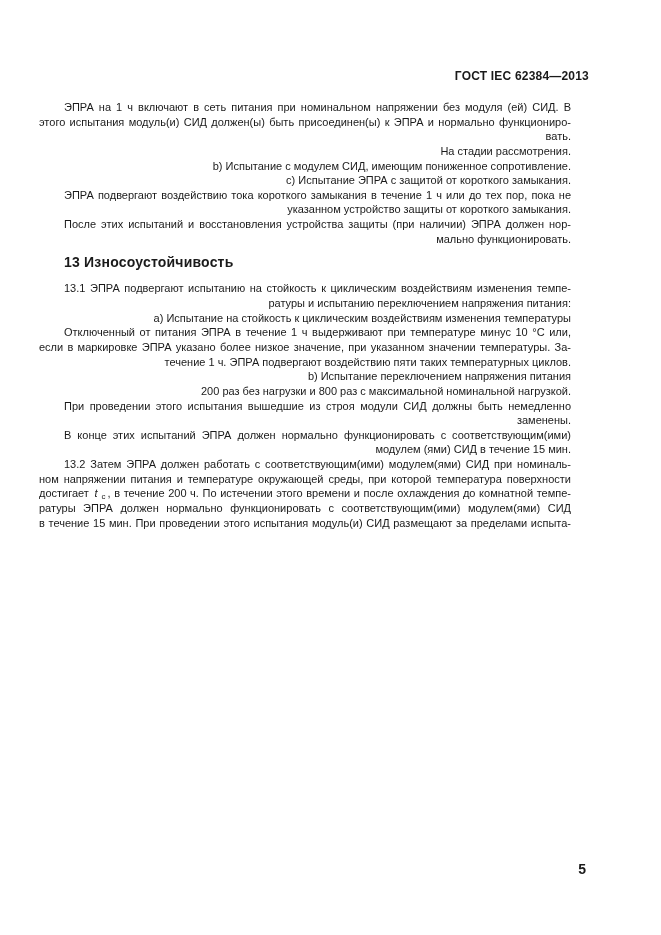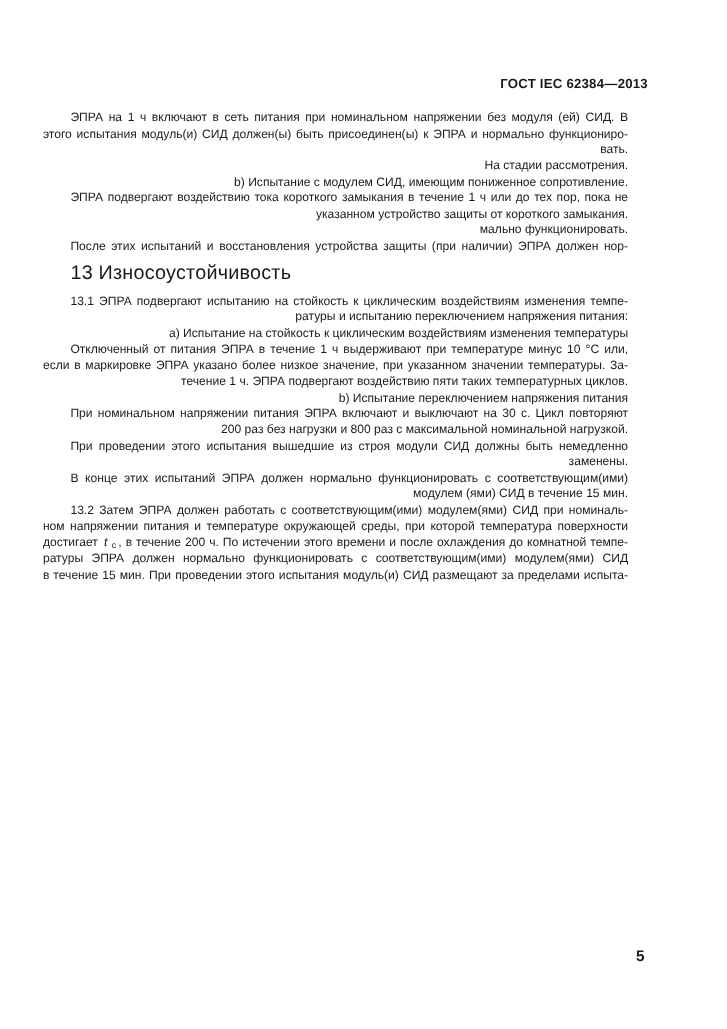--- a/index.html
+++ b/index.html
@@ -29,22 +29,22 @@
     line-height: 13.65px;
   }
   .ln {
     height: 13.65px;
     overflow: hidden;
     text-align: right;
   }
   .ln.ind { text-indent: 25px; }
   .ln.just { text-align: justify; text-align-last: justify; }
   .heading {
-    font-size: 18px;
-    font-weight: normal;
+    font-size: 14px;
+    font-weight: bold;
     line-height: 17px;
     margin-top: 8px;
     margin-bottom: 9px;
     text-indent: 25px;
     letter-spacing: 0.2px;
   }
   .ln i { font-style: italic; }
   .ln sub {
     font-size: 8px;
     line-height: 0;
@@ -62,33 +62,33 @@
 
 <div class="page">
   <div class="doc-header">ГОСТ IEC 62384—2013</div>
 
   <div class="doc-body">
       <div class="ln ind just">ЭПРА на 1 ч включают в сеть питания при номинальном напряжении без модуля (ей) СИД. В конце</div>
       <div class="ln just">этого испытания модуль(и) СИД должен(ы) быть присоединен(ы) к ЭПРА и нормально функциониро-</div>
       <div class="ln">вать.</div>
       <div class="ln ind">На стадии рассмотрения.</div>
       <div class="ln ind">b) Испытание с модулем СИД, имеющим пониженное сопротивление.</div>
+      <div class="ln ind">c) Испытание ЭПРА с защитой от короткого замыкания.</div>
       <div class="ln ind just">ЭПРА подвергают воздействию тока короткого замыкания в течение 1 ч или до тех пор, пока не</div>
       <div class="ln">указанном устройство защиты от короткого замыкания.</div>
+      <div class="ln ind just">После этих испытаний и восстановления устройства защиты (при наличии) ЭПРА должен нор-</div>
       <div class="ln">мально функционировать.</div>
-      <div class="ln ind just">После этих испытаний и восстановления устройства защиты (при наличии) ЭПРА должен нор-</div>
       <div class="heading">13 Износоустойчивость</div>
       <div class="ln ind just">13.1 ЭПРА подвергают испытанию на стойкость к циклическим воздействиям изменения темпе-</div>
       <div class="ln">ратуры и испытанию переключением напряжения питания:</div>
       <div class="ln ind">a) Испытание на стойкость к циклическим воздействиям изменения температуры</div>
       <div class="ln ind just">Отключенный от питания ЭПРА в течение 1 ч выдерживают при температуре минус 10 °С или,</div>
       <div class="ln just">если в маркировке ЭПРА указано более низкое значение, при указанном значении температуры. За-</div>
       <div class="ln">течение 1 ч. ЭПРА подвергают воздействию пяти таких температурных циклов.</div>
       <div class="ln ind">b) Испытание переключением напряжения питания</div>
-      <div class="ln ind just">При номинальном напряжении питания ЭПРА включают и выключают на 30 с. Цикл повторяют</div>
       <div class="ln">200 раз без нагрузки и 800 раз с максимальной номинальной нагрузкой.</div>
       <div class="ln ind just">При проведении этого испытания вышедшие из строя модули СИД должны быть немедленно</div>
       <div class="ln">заменены.</div>
       <div class="ln ind just">В конце этих испытаний ЭПРА должен нормально функционировать с соответствующим(ими)</div>
       <div class="ln">модулем (ями) СИД в течение 15 мин.</div>
       <div class="ln ind just">13.2 Затем ЭПРА должен работать с соответствующим(ими) модулем(ями) СИД при номиналь-</div>
       <div class="ln just">ном напряжении питания и температуре окружающей среды, при которой температура поверхности</div>
       <div class="ln just">достигает <i>t</i><sub>c</sub>, в течение 200 ч. По истечении этого времени и после охлаждения до комнатной темпе-</div>
       <div class="ln just">ратуры ЭПРА должен нормально функционировать с соответствующим(ими) модулем(ями) СИД</div>
       <div class="ln just">в течение 15 мин. При проведении этого испытания модуль(и) СИД размещают за пределами испыта-</div>

